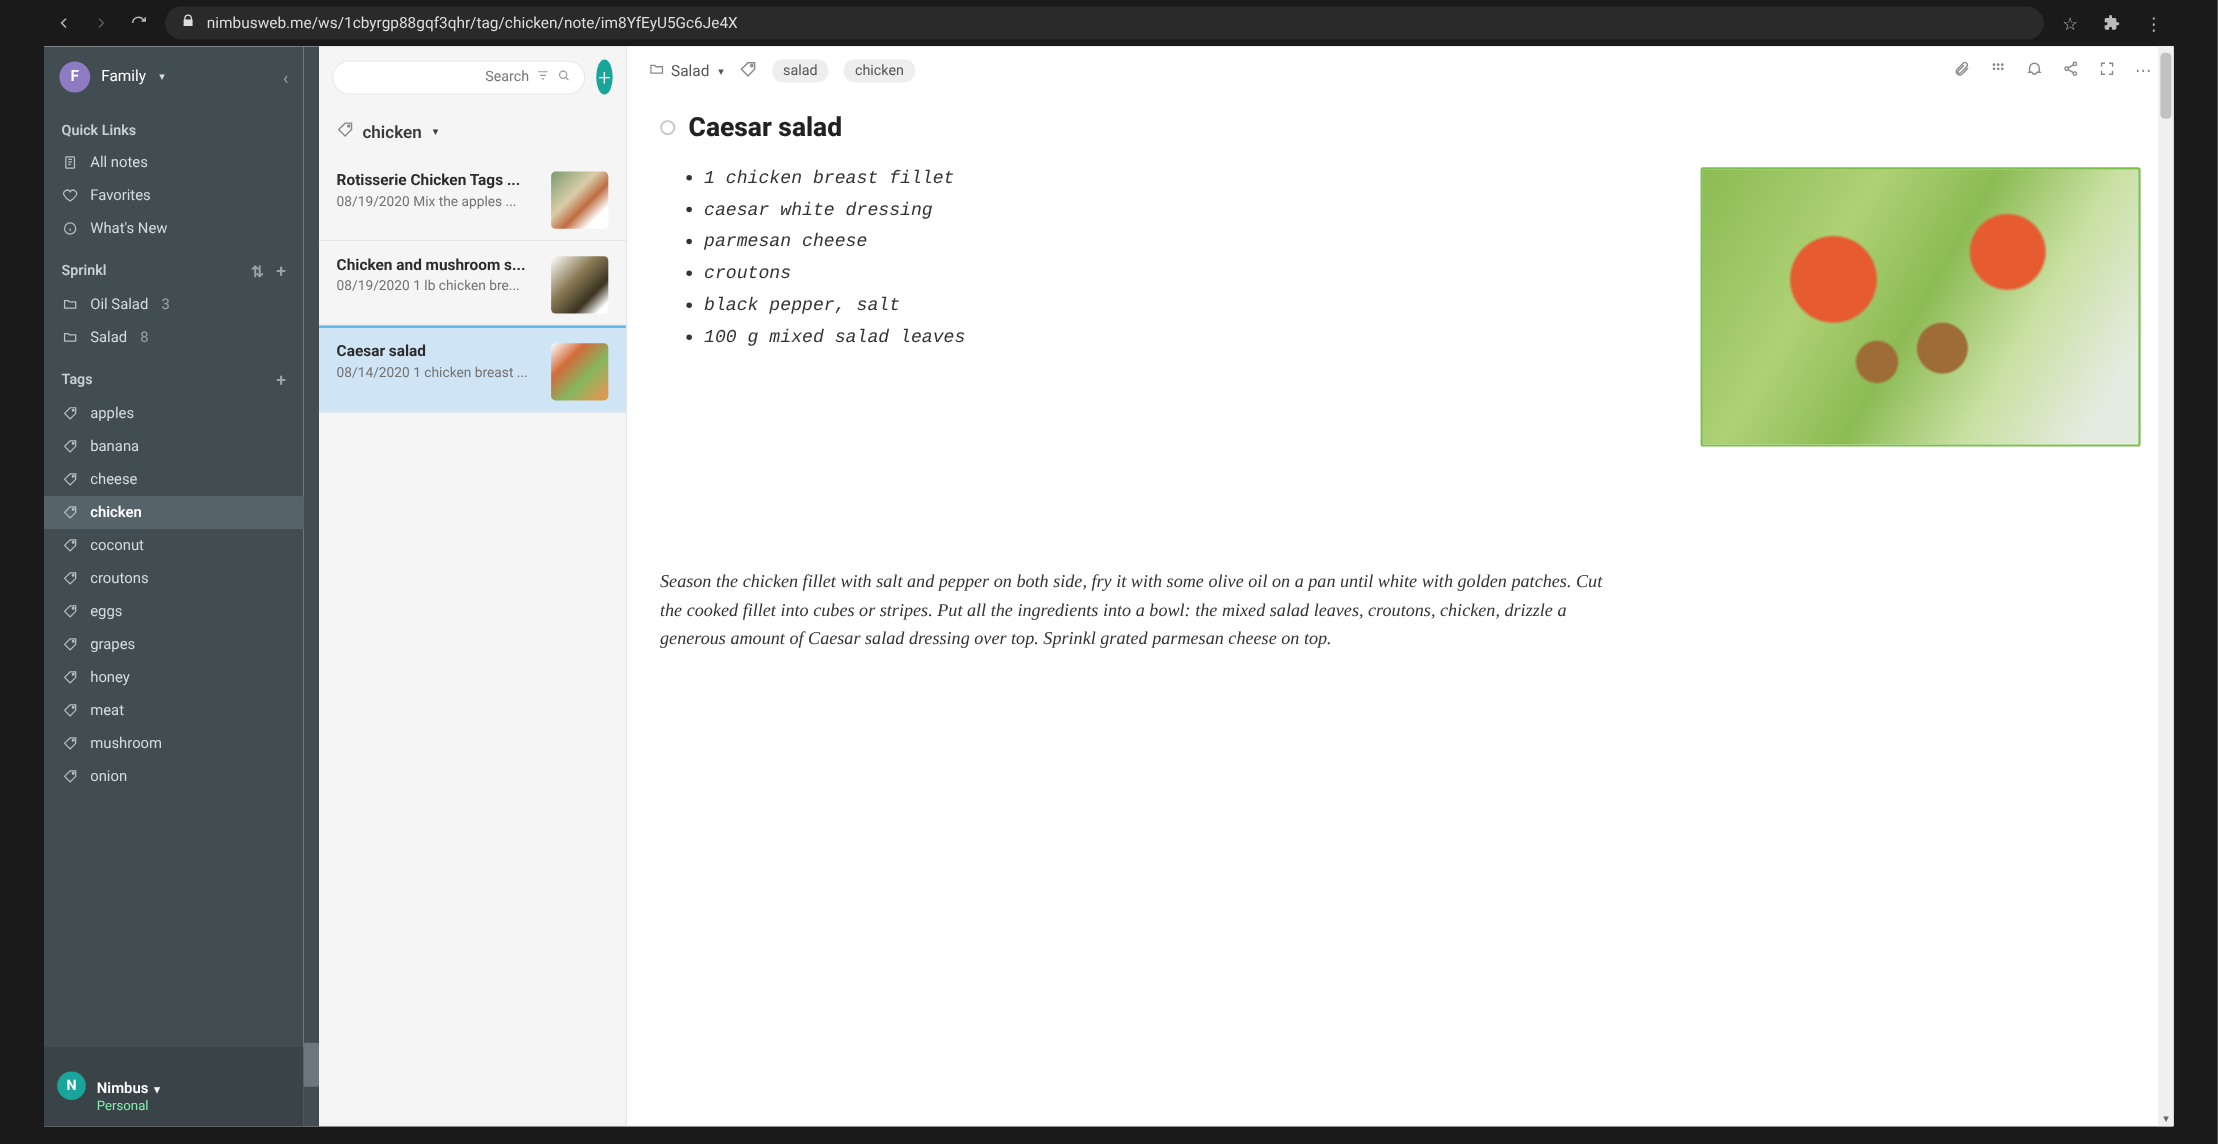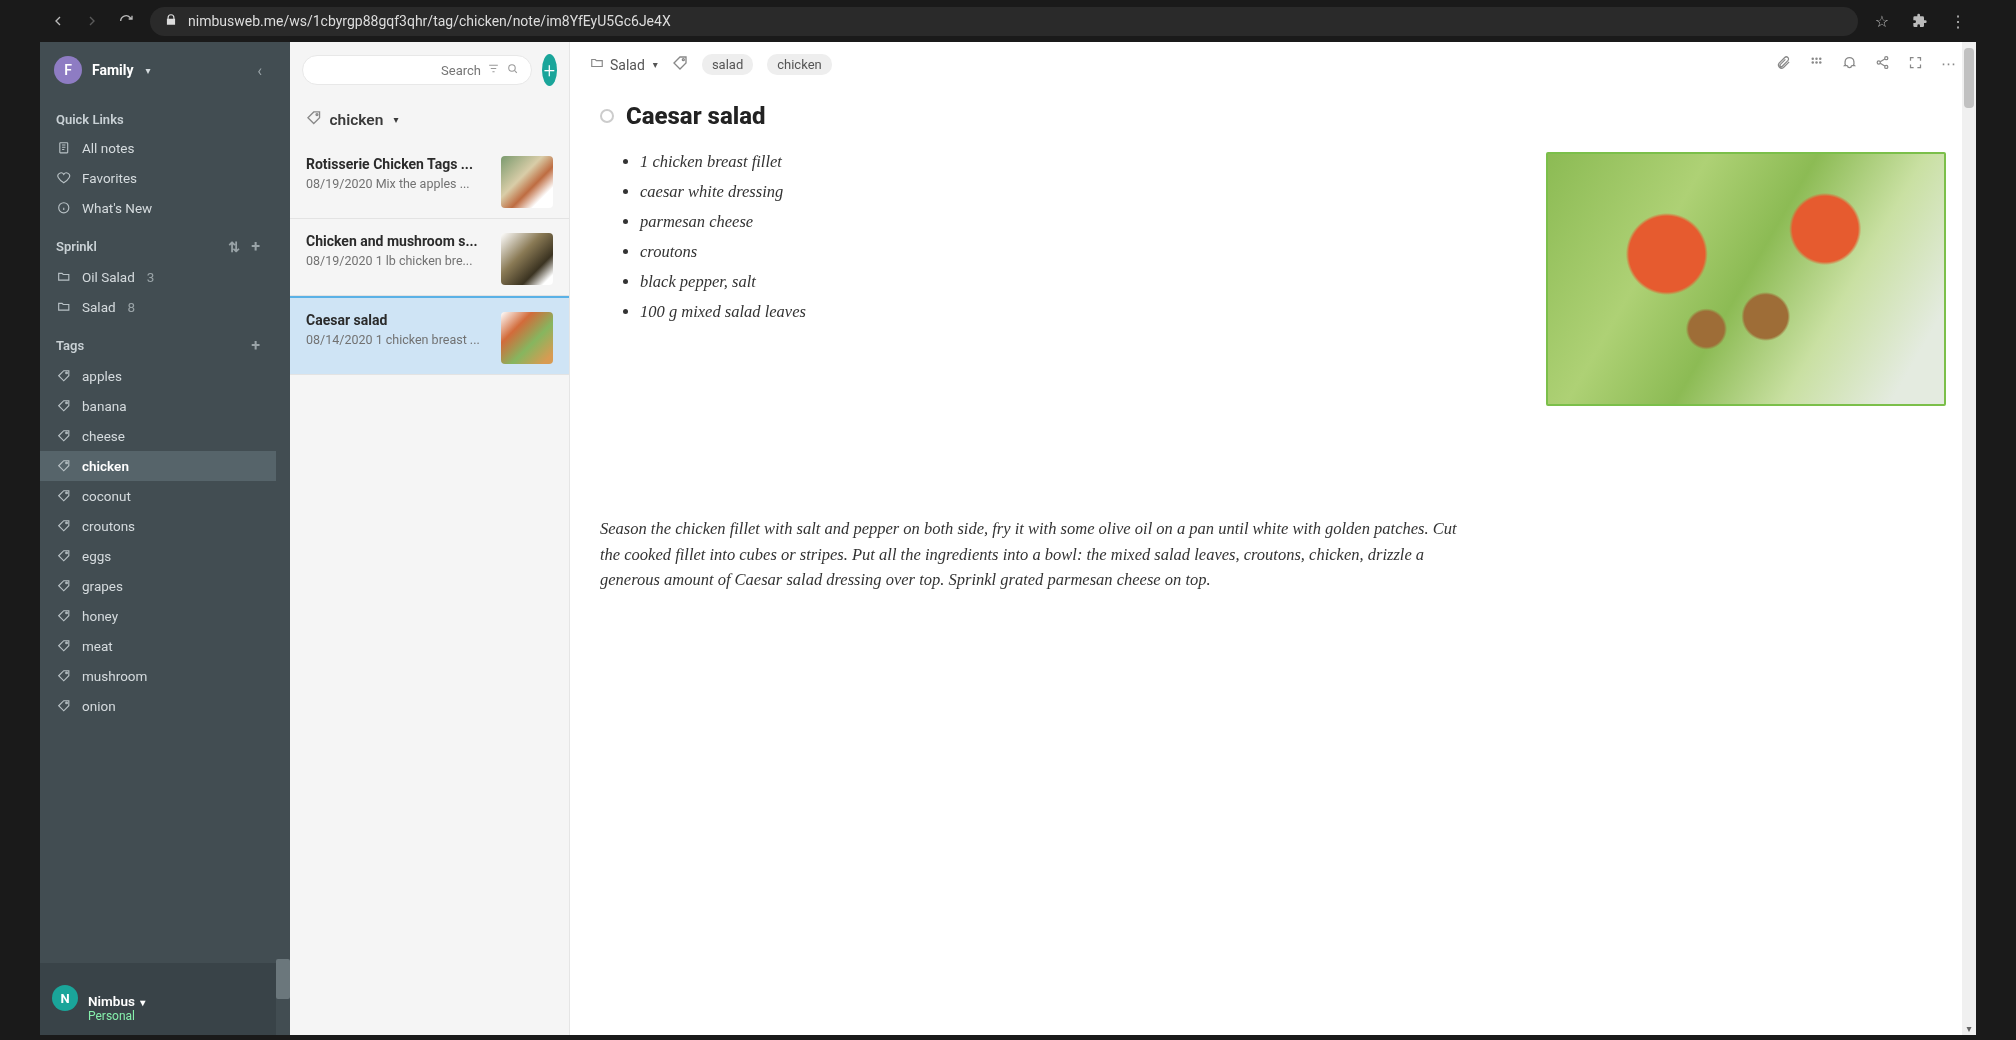--- a/index.html
+++ b/index.html
@@ -1,30 +1,30 @@
 <!DOCTYPE html>
 <html><head>
 <meta charset="utf-8">
 <style>
 * { margin: 0; padding: 0; box-sizing: border-box; font-family: -apple-system, BlinkMacSystemFont, "Segoe UI", Roboto, sans-serif; }
 body { background: #1a1a1a; padding: 0; }
-.outer { background: #1a1a1a; padding: 0 40px 5px 40px; height: 100vh; display: flex; flex-direction: column; }
+.outer { background: #1a1a1a; padding: 0 40px 16px 40px; height: 100vh; display: flex; flex-direction: column; }
 .browser-bar { display: flex; align-items: center; height: 42px; gap: 14px; padding: 0 8px; color: #ccc; }
 .browser-bar .icon-btn { width: 20px; height: 20px; display: flex; align-items: center; justify-content: center; cursor: pointer; color: #bbb; }
 .browser-bar .disabled { opacity: 0.4; }
 .url-bar { flex: 1; display: flex; align-items: center; background: #2a2a2a; border-radius: 20px; padding: 6px 14px; gap: 10px; font-size: 14px; color: #ddd; }
 .right-actions { display: flex; gap: 18px; align-items: center; }
 
 .app { flex: 1; display: flex; background: #fff; overflow: hidden; position: relative; }
 
 
 .sidebar { width: 236px; background: #424d52; color: #d5dbde; display: flex; flex-direction: column; font-size: 14px; }
 .workspace { display: flex; align-items: center; gap: 10px; padding: 14px 14px; position: relative; }
 .avatar-badge { width: 28px; height: 28px; border-radius: 50%; background: #8e7cc3; color: #fff; display: flex; align-items: center; justify-content: center; font-weight: 600; font-size: 14px; }
-.workspace-name { font-weight: 700; color: #fff; }
+.workspace-name { font-weight: 400; color: #fff; }
 .chev { font-size: 10px; margin-left: 2px; }
 .collapse-arrow { position: absolute; right: 14px; color: #9aa4a8; font-size: 16px; }
 
 .section-label { padding: 14px 16px 6px; font-size: 13px; font-weight: 600; color: #c9d1d5; display: flex; align-items: center; justify-content: space-between; }
 .side-item { display: flex; align-items: center; gap: 10px; padding: 7px 16px; cursor: pointer; font-size: 13.5px; }
 .side-item.active { background: #56646a; color: #fff; font-weight: 600; }
 .side-icon { width: 16px; height: 16px; display: inline-flex; align-items: center; justify-content: center; color: #b8c1c5; }
 .count { color: #9aa4a8; margin-left: 2px; }
 .add-small { font-size: 16px; color: #9aa4a8; cursor: pointer; }
 .sort-small { font-size: 14px; color: #9aa4a8; cursor: pointer; margin-right: 8px; }
@@ -69,21 +69,21 @@
 .header-actions { margin-left: auto; display: flex; gap: 18px; color: #888; font-size: 15px; }
 .header-actions span { cursor: pointer; }
 
 .body { padding: 14px 30px 30px; overflow-y: auto; flex: 1; }
 .title-row { display: flex; align-items: center; gap: 12px; margin-bottom: 22px; }
 .title-circle { width: 14px; height: 14px; border: 2px solid #ccc; border-radius: 50%; }
 .note-title { font-size: 24px; font-weight: 800; color: #222; }
 
 .content-flex { display: flex; gap: 40px; align-items: flex-start; }
 .ingredients { margin-left: 40px; }
-.ingredients li { font-style: italic; font-size: 16.5px; color: #333; margin-bottom: 10px; font-family: Liberation Serif, serif; list-style: disc; }
+.ingredients li { font-style: italic; font-size: 16.5px; color: #333; margin-bottom: 10px; font-family: Liberation Mono, monospace; list-style: disc; }
 .hero-img { width: 400px; height: 254px; border: 2px solid #7bbf4a; background: 
   radial-gradient(circle at 30% 40%, #e65b2f 0 12%, transparent 13%),
   radial-gradient(circle at 70% 30%, #e65b2f 0 10%, transparent 11%),
   radial-gradient(circle at 55% 65%, #9e6d37 0 8%, transparent 9%),
   radial-gradient(circle at 40% 70%, #9e6d37 0 6%, transparent 7%),
   linear-gradient(120deg,#8cbb54 0%,#aed175 30%,#8cbb54 50%,#c9e0a2 70%,#e4ebe0 90%);
   border-radius: 2px;
 }
 
 .instructions { margin-top: 110px; font-style: italic; font-family: Georgia, serif; font-size: 16.5px; color: #333; line-height: 1.55; max-width: 880px; }

